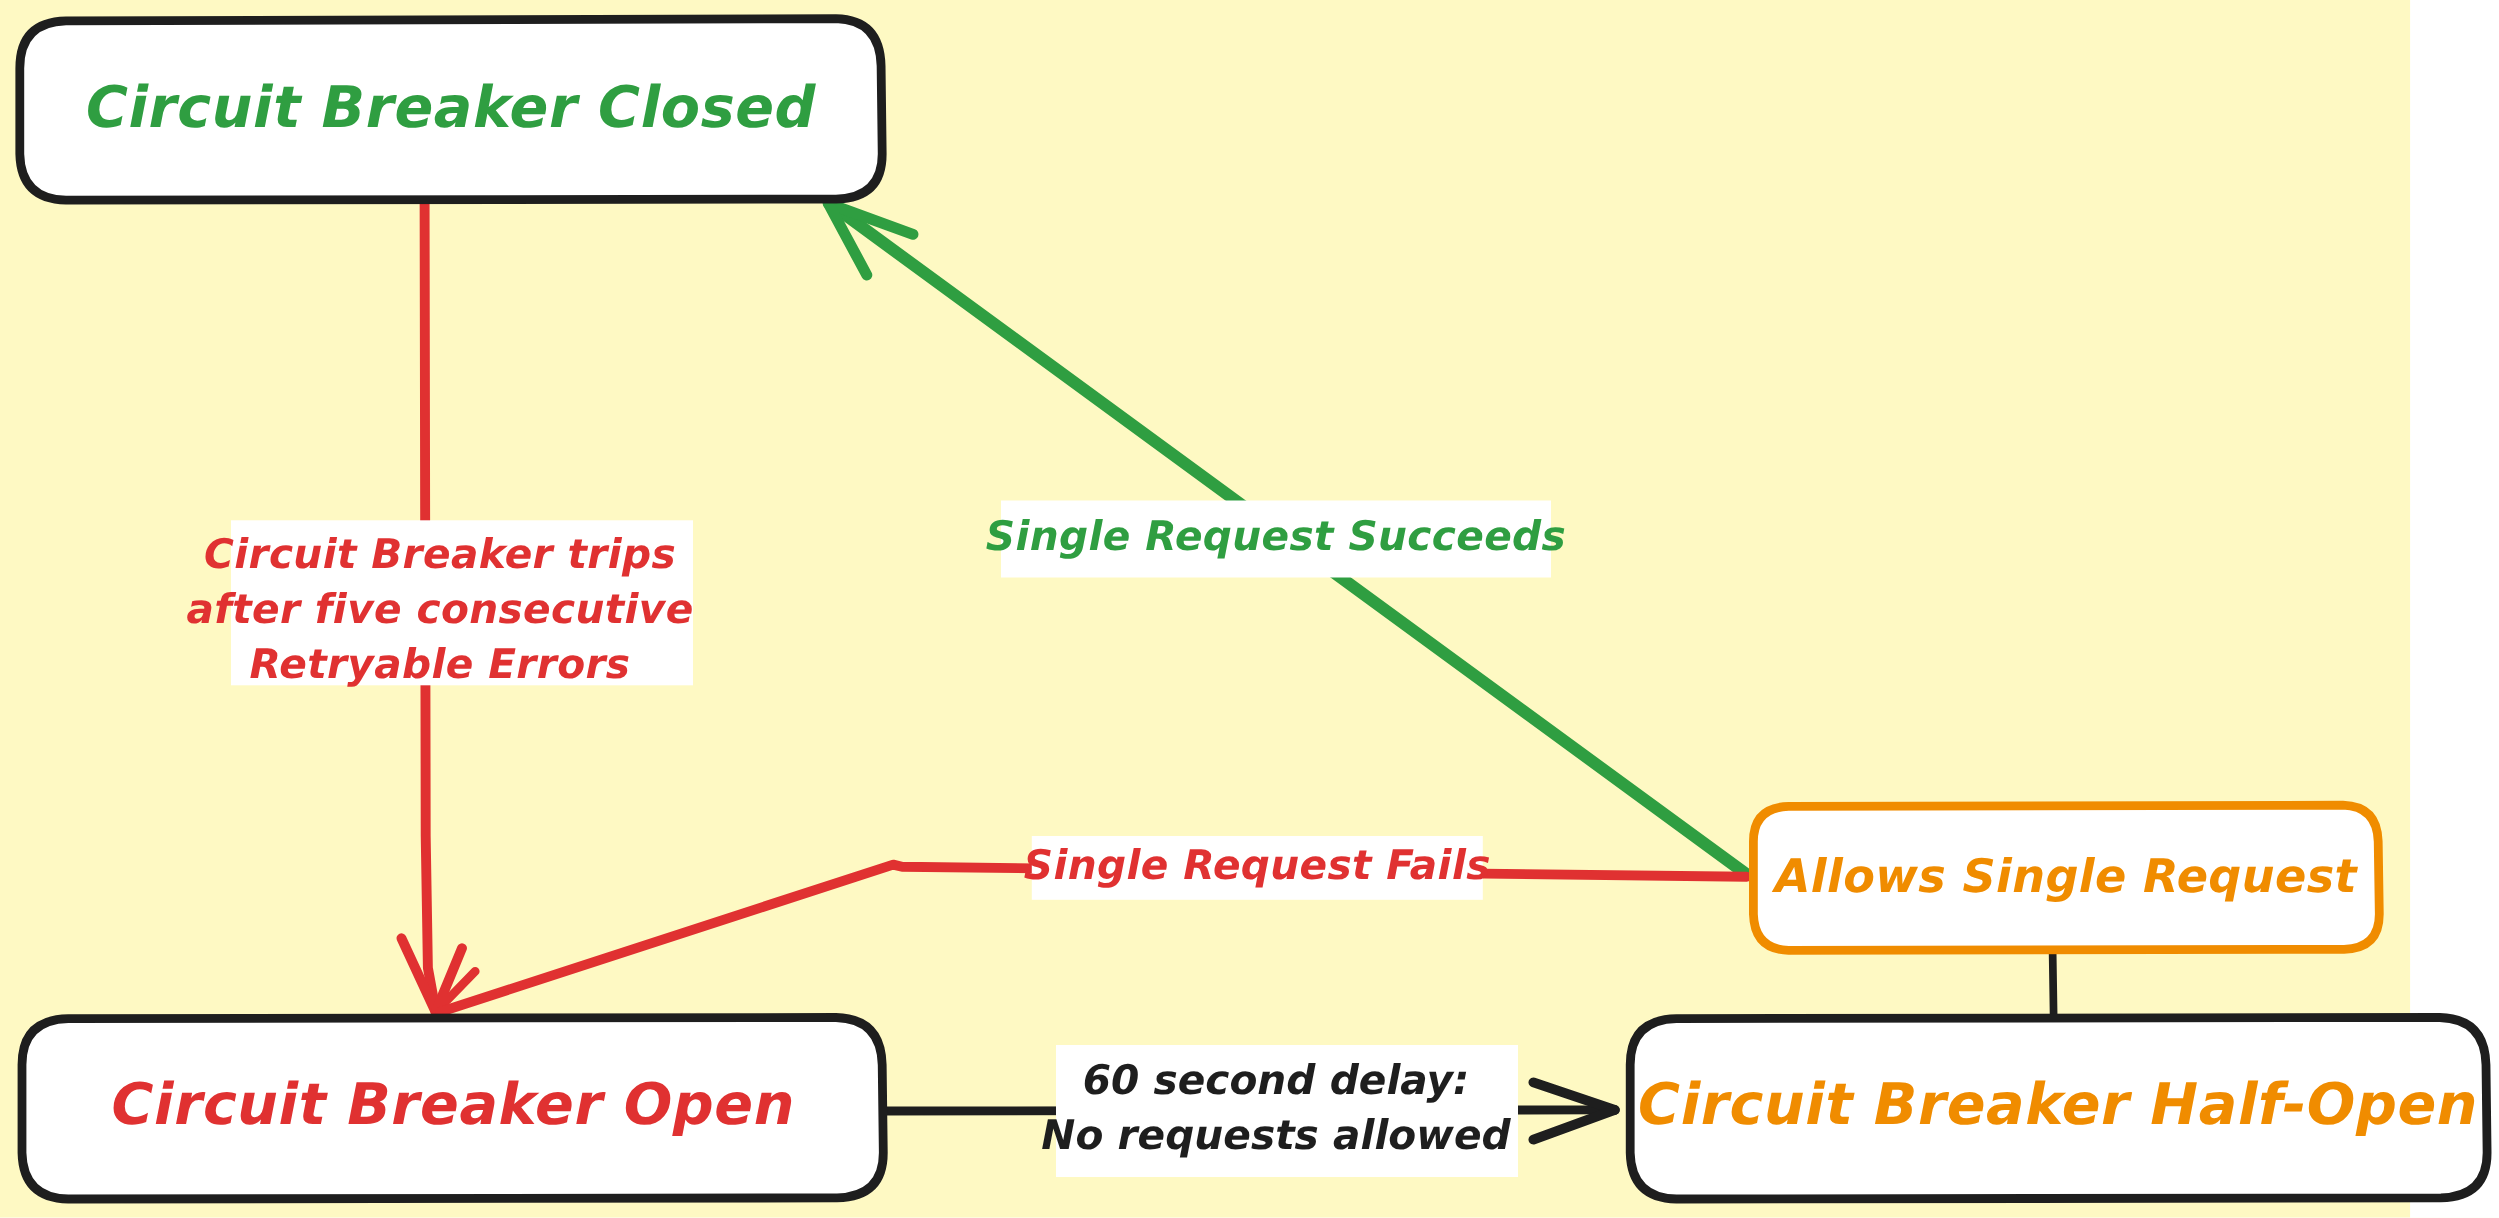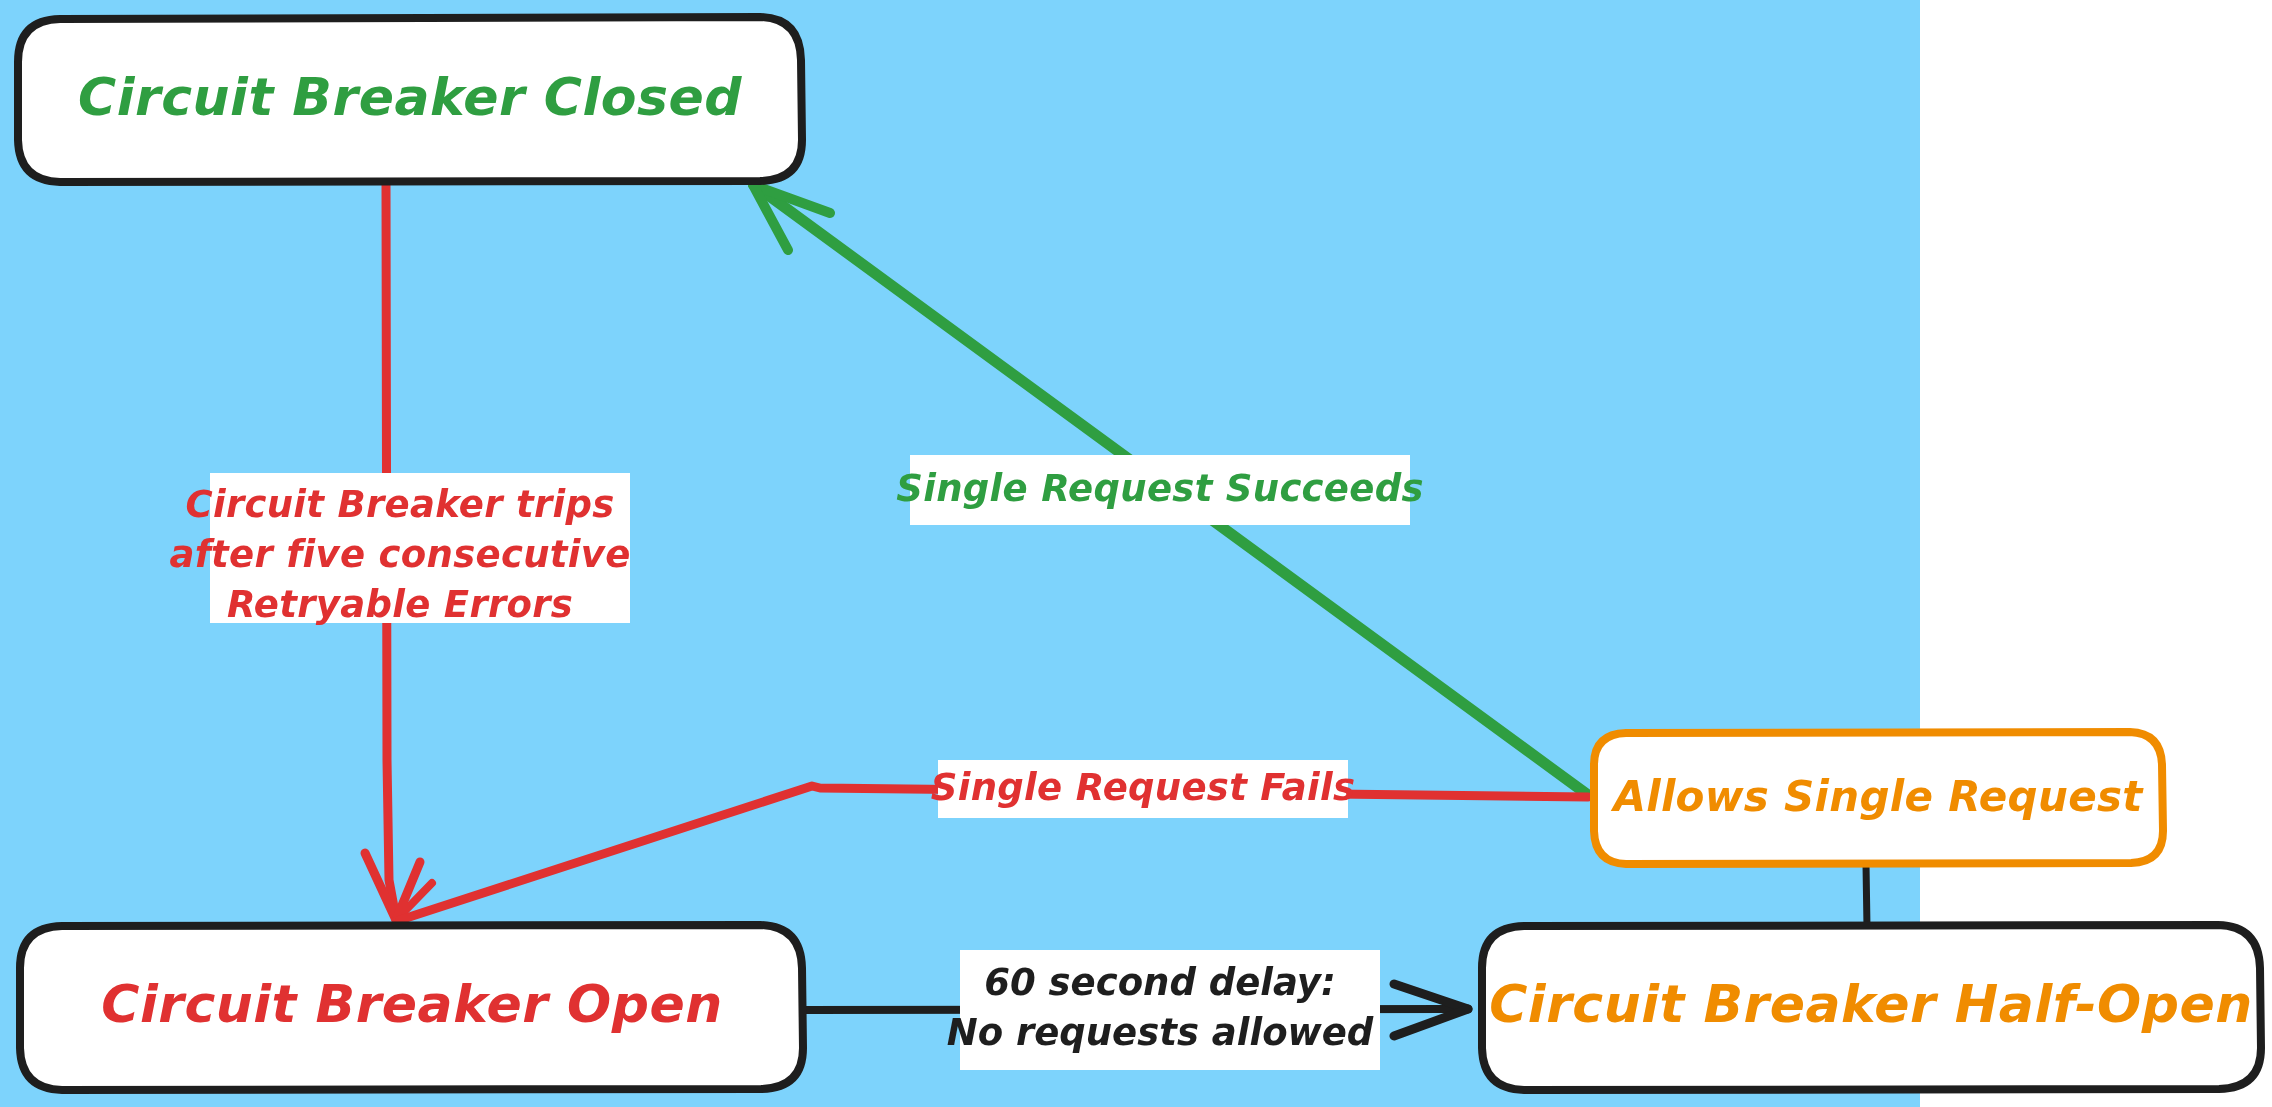--- a/index.html
+++ b/index.html
@@ -9,23 +9,23 @@
     background: #ffffff;
   }
   body {
     width: 2272px;
     height: 1107px;
     overflow: hidden;
     font-family: "DejaVu Sans", sans-serif;
   }
   #diagram-root {
     position: relative;
-    width: 1920px;
+    width: 2191px;
     height: 1107px;
-    background: #7dd3fc;
+    background: #fef9c3;
   }
   svg#diagram-svg {
     position: absolute;
     top: 0;
     left: 0;
     width: 2272px;
     height: 1107px;
     display: block;
   }
   .node-box {

